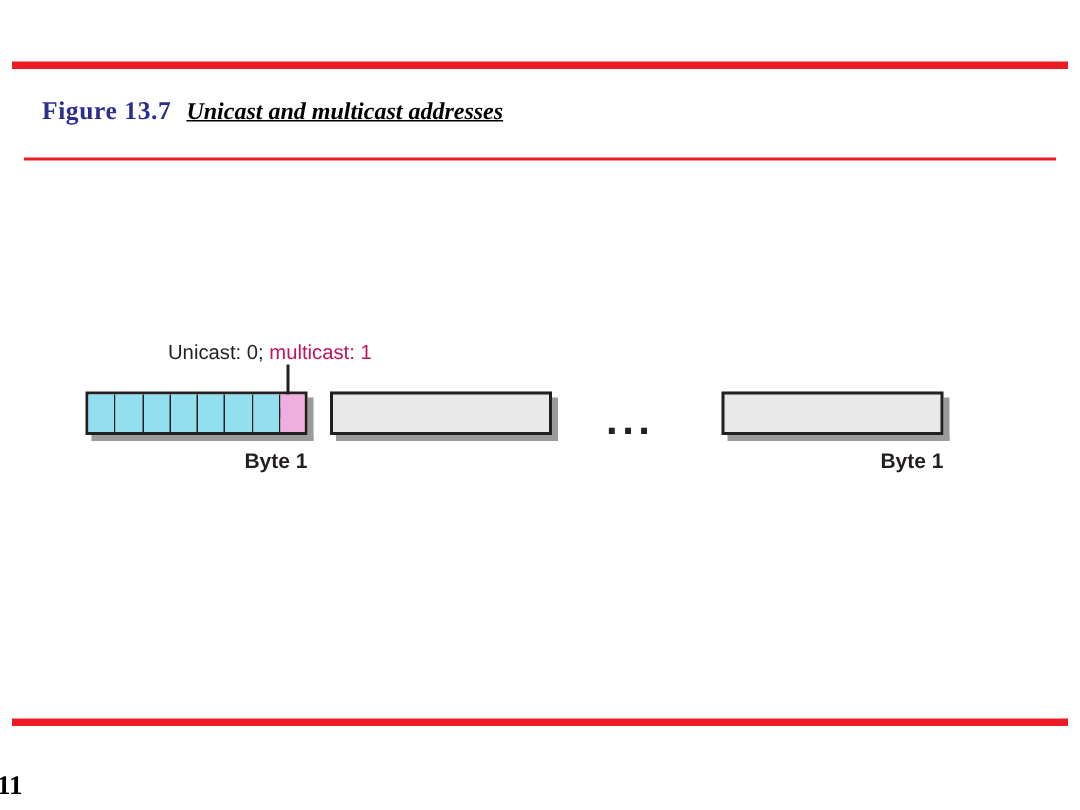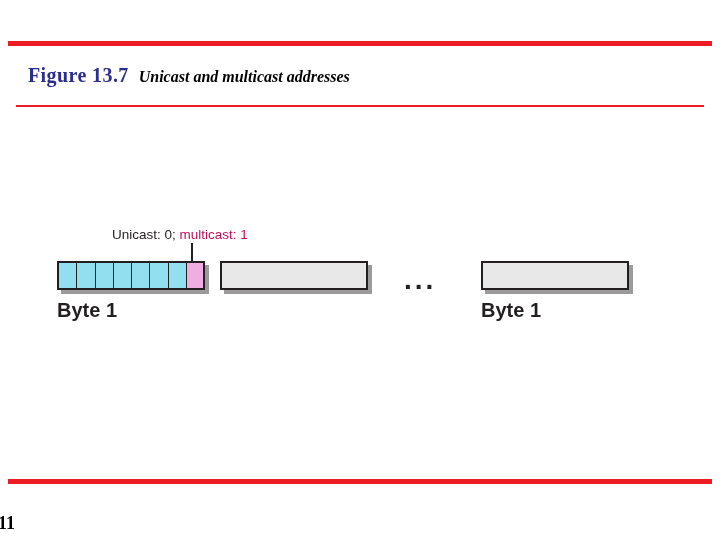--- a/index.html
+++ b/index.html
@@ -43,32 +43,33 @@
 
   
   .title-row {
     position: absolute;
     left: 28px;
     top: 64px;
     white-space: nowrap;
   }
   .fig-label {
     font-family: "Liberation Serif", serif;
-    font-size: 20px;
+    font-size: 17px;
     font-weight: bold;
     color: #2b2e8c;
     letter-spacing: 0.4px;
   }
   .fig-caption {
     font-family: "Liberation Serif", serif;
     font-size: 16px;
     font-weight: bold;
     font-style: italic;
     color: #000000;
     margin-left: 10px;
+    text-decoration: underline;
   }
 
   
   .slide-number {
     position: absolute;
     left: -2px;
     top: 513px;
     font-family: "Liberation Serif", serif;
     font-size: 18px;
     font-weight: bold;
@@ -164,24 +165,24 @@
     width: 11px;
     height: 11px;
     border-radius: 50%;
     background: #231f20;
   }
 
   
   .byte-label {
     position: absolute;
     font-family: "Liberation Sans", sans-serif;
-    font-size: 20px;
+    font-size: 14px;
     font-weight: bold;
     color: #231f20;
-    text-align: left;
+    text-align: right;
     width: 148px;
   }
   .lbl1 { left: 57px; top: 299px; }
   .lbl2 { left: 220px; top: 299px; }
   .lbl6 { left: 481px; top: 299px; }
 
   .ellipsis {
     position: absolute;
     left: 404px;
     top: 264px;

